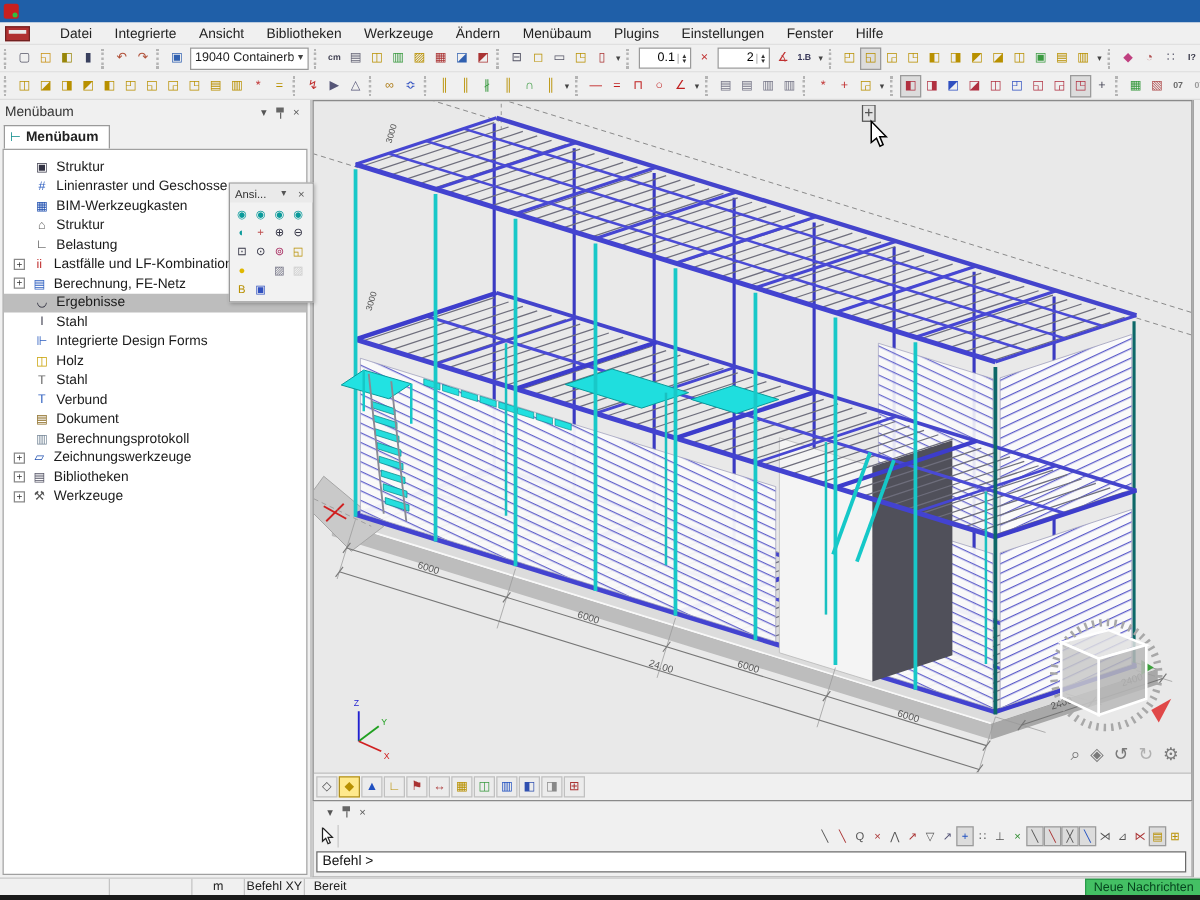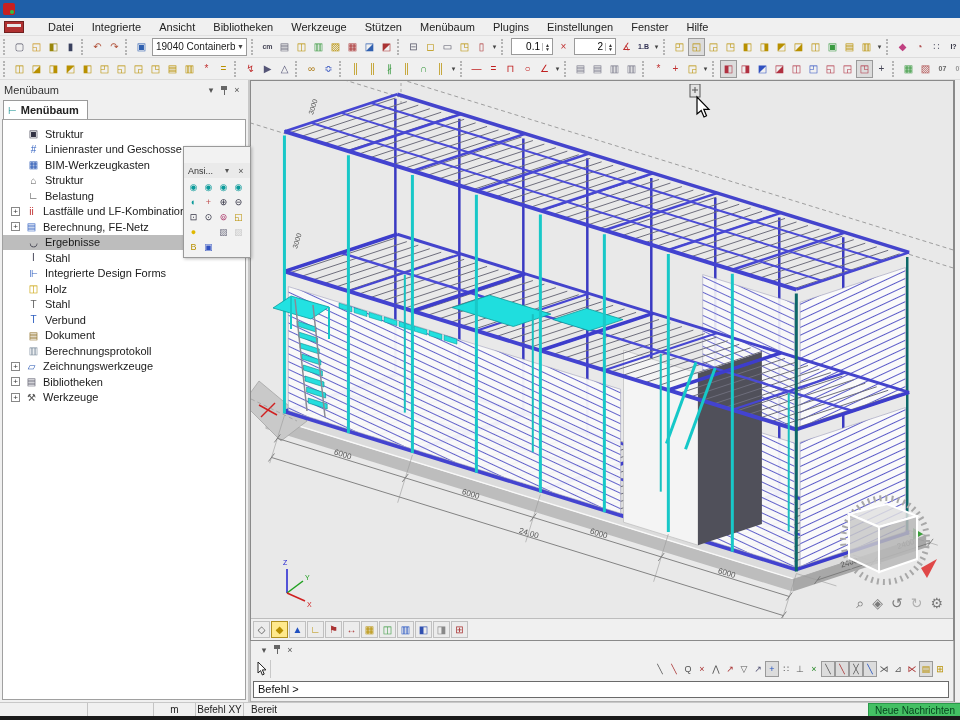--- a/index.html
+++ b/index.html
@@ -56,21 +56,21 @@
   #model{position:absolute;left:0;top:0;}
   .vstrip{position:absolute;left:0;right:0;bottom:0;height:22px;background:#f0f0f0;border-top:1px solid #bdbdbd;display:flex;align-items:center;padding-left:2px;}
   .vstrip .tbi{width:17px;height:17px;border:1px solid #c0c0c0;background:#ececec;margin-right:1px;}
   .vstrip .tbi.pressed{background:#ffe98c;border-color:#b09020;}
   .cornericons{position:absolute;right:10px;bottom:28px;display:flex;gap:8px;}
   .cornericons span{font-size:14px;color:#7a7a7a;}
   .rightedge{width:6px;background:#f0f0f0;border-left:1px solid #8a8a8a;}
 
   
   .palette{position:absolute;left:183px;top:146px;width:68px;background:#f2f2f2;border:1px solid #9a9a9a;box-shadow:1px 1px 3px rgba(0,0,0,.25);z-index:30;}
-  .palette .phead{height:15px;display:flex;align-items:center;font-size:9px;color:#333;padding:0 2px 0 4px;background:#eaeaea;margin-top:16px;}
+  .palette .phead{height:15px;display:flex;align-items:center;font-size:9px;color:#333;padding:0 2px 0 4px;background:#eaeaea;}
   .palette .phead .ttl{flex:1;}
   .pbody{display:flex;flex-wrap:wrap;padding:2px;}
   .pbody .tbi{width:15px;height:15px;font-size:9px;}
 
   
   .cmdpanel{height:61px;background:#f0f0f0;border:1px solid #b0b0b0;border-top:none;display:flex;flex-direction:column;}
   .cmdhead{height:17px;display:flex;align-items:center;font-size:11px;color:#333;padding:0 4px 0 6px;}
   .cmdhead .ttl{flex:1;}
   .cmdtools{height:22px;display:flex;align-items:center;padding:0 2px;}
   .cursoricon{width:18px;height:18px;display:flex;align-items:center;justify-content:center;border-right:1px solid #c8c8c8;margin-right:4px;}
@@ -100,21 +100,21 @@
   </div>
 
   <div class="menubar">
     <span class="mdiicon"></span>
     <span id="menuitems" style="display:flex">
         <span>Datei</span>
         <span>Integrierte</span>
         <span>Ansicht</span>
         <span>Bibliotheken</span>
         <span>Werkzeuge</span>
-        <span>Stützen</span>
+        <span>Ändern</span>
         <span>Menübaum</span>
         <span>Plugins</span>
         <span>Einstellungen</span>
         <span>Fenster</span>
         <span>Hilfe</span>
       </span>
   </div>
 
   <div class="tb" id="tb1">
       <span class="sep"></span>

